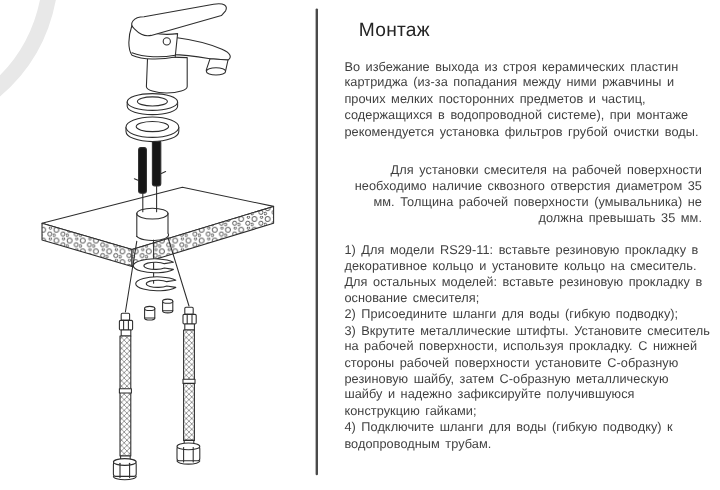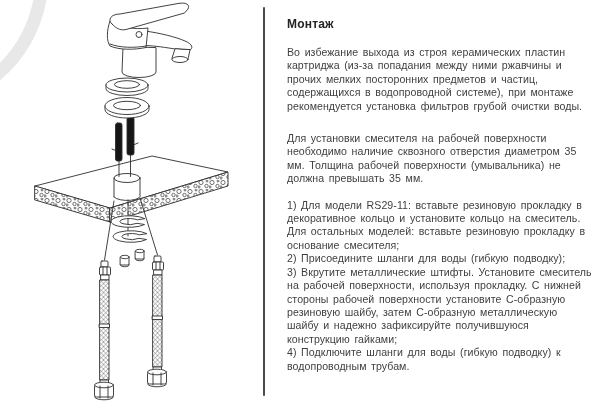--- a/index.html
+++ b/index.html
@@ -10,29 +10,29 @@
   .page{position:absolute;inset:0;background:#fff;}
   .diagram-svg{position:absolute;left:0;top:0;}
   .divider{
     position:absolute;left:263px;top:7px;width:2px;height:389px;
     background:#4a4a4a;border-radius:1px;
   }
   .text-col{
     position:absolute;left:283px;top:9px;width:306px;color:#3f3f3f;
   }
   .heading{
-    font-size:12px;font-weight:bold;color:#242424;letter-spacing:.2px;
-    margin:8px 0 0 4px;
+    font-size:16px;font-weight:normal;color:#242424;letter-spacing:.2px;
+    margin:8px 0 0 16px;
   }
   .block{
     font-size:10.6px;line-height:13.4px;letter-spacing:.05px;word-spacing:1.6px;
     white-space:pre;margin:4px;color:#3f3f3f;
   }
   .p1{margin-top:15px;}
-  .p2{margin-top:19px;}
+  .p2{margin-top:19px;text-align:right;}
   .steps{margin-top:13px;}
 </style>
 </head>
 <body>
 
 <div class="page">
 
   <svg class="diagram-svg" width="263" height="408" viewBox="0 0 263 408">
     <defs>
       <pattern id="stone" width="11" height="9" patternUnits="userSpaceOnUse">

